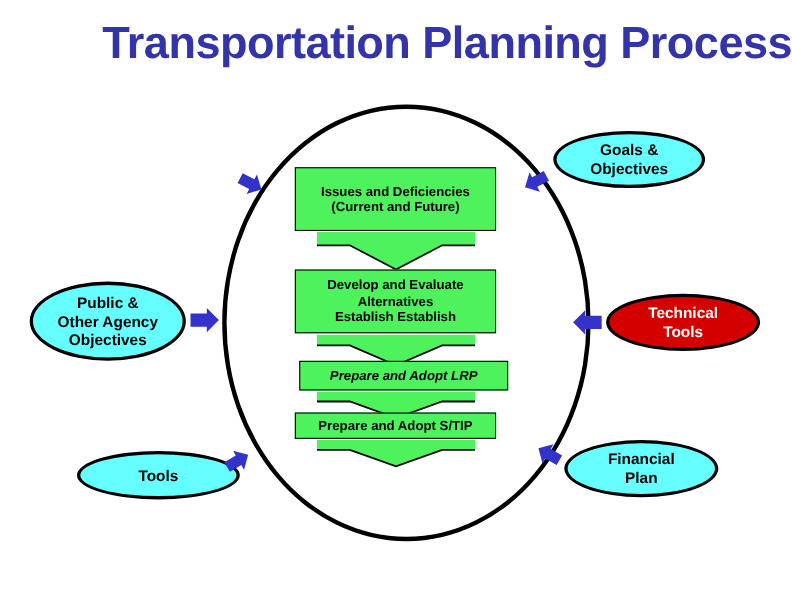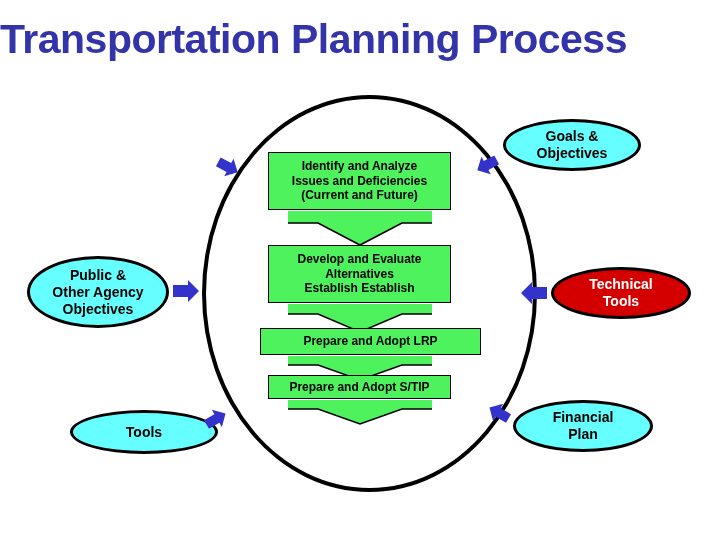--- a/index.html
+++ b/index.html
@@ -18,21 +18,21 @@
     background: #ffffff;
     overflow: hidden;
   }
 
   
   #title {
     position: absolute;
     left: 0;
     top: 16px;
     width: 720px;
-    text-align: left;
+    text-align: right;
     font-family: "Liberation Sans", sans-serif;
     font-size: 41px;
     font-weight: bold;
     color: #3333aa;
     letter-spacing: -0.5px;
     white-space: nowrap;
   }
 
   
   #big-ellipse {
@@ -134,32 +134,31 @@
   </div>
 
   <div class="down-arrow" style="left:288px; top:400px;">
     <svg width="144" height="28" viewBox="0 0 144 28">
       <polygon points="0,0 144,0 144,9 114,9 72,24 30,9 0,9" fill="#4df25c" stroke="none"></polygon>
       <polyline points="0,9 30,9 72,24 114,9 144,9" fill="none" stroke="#000000" stroke-width="1.6"></polyline>
     </svg>
   </div>
 
   <div class="proc-box" style="left:268px; top:152px; width:183px; height:58px;">
-    <span class="line">Identify and Analyze</span>
     <span class="line">Issues and Deficiencies</span>
     <span class="line">(Current and Future)</span>
   </div>
 
   <div class="proc-box" style="left:268px; top:245px; width:183px; height:58px;">
     <span class="line">Develop and Evaluate</span>
     <span class="line">Alternatives</span>
     <span class="line">Establish Establish</span>
   </div>
 
-  <div class="proc-box" style="left:260px; top:328px; width:221px; height:27px;">
+  <div class="proc-box" style="left:272px; top:328px; width:190px; height:27px;font-style:italic;">
     <span class="line">Prepare and Adopt LRP</span>
   </div>
 
   <div class="proc-box" style="left:268px; top:375px; width:183px; height:24px;">
     <span class="line">Prepare and Adopt S/TIP</span>
   </div>
 
 
 
   <div class="side-ellipse cyan" style="left:27px; top:256px; width:142px; height:72px;">

